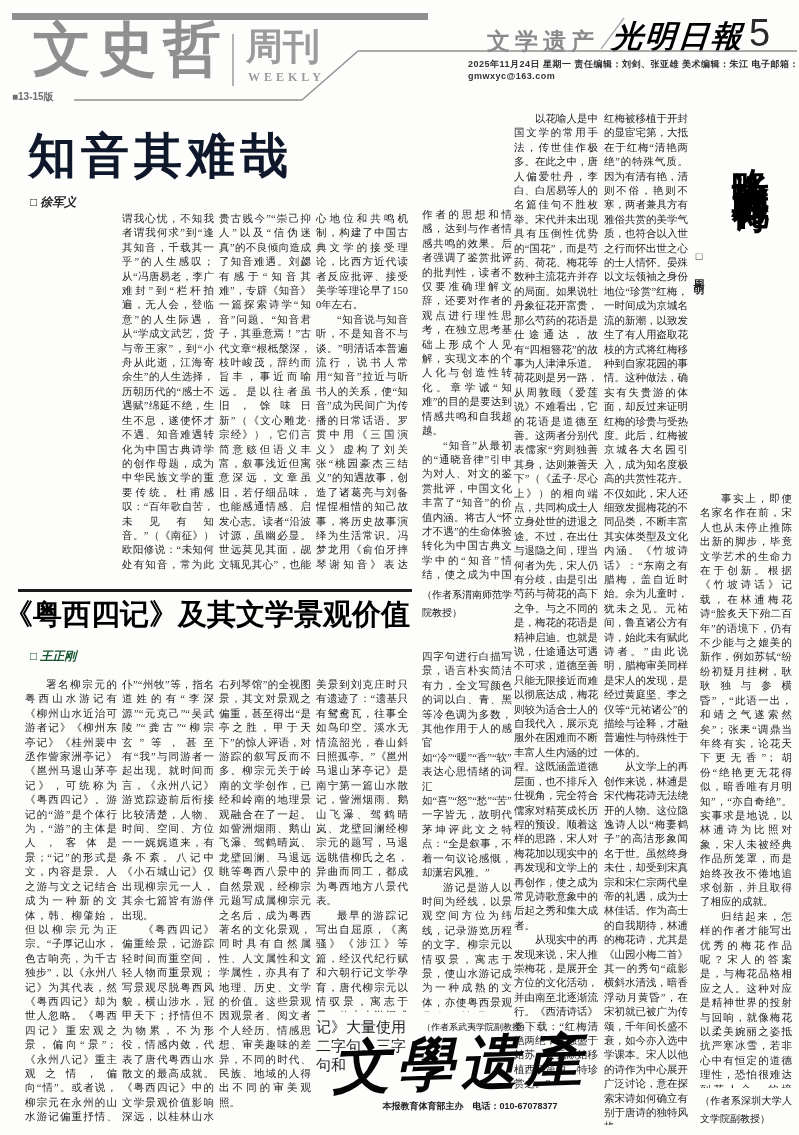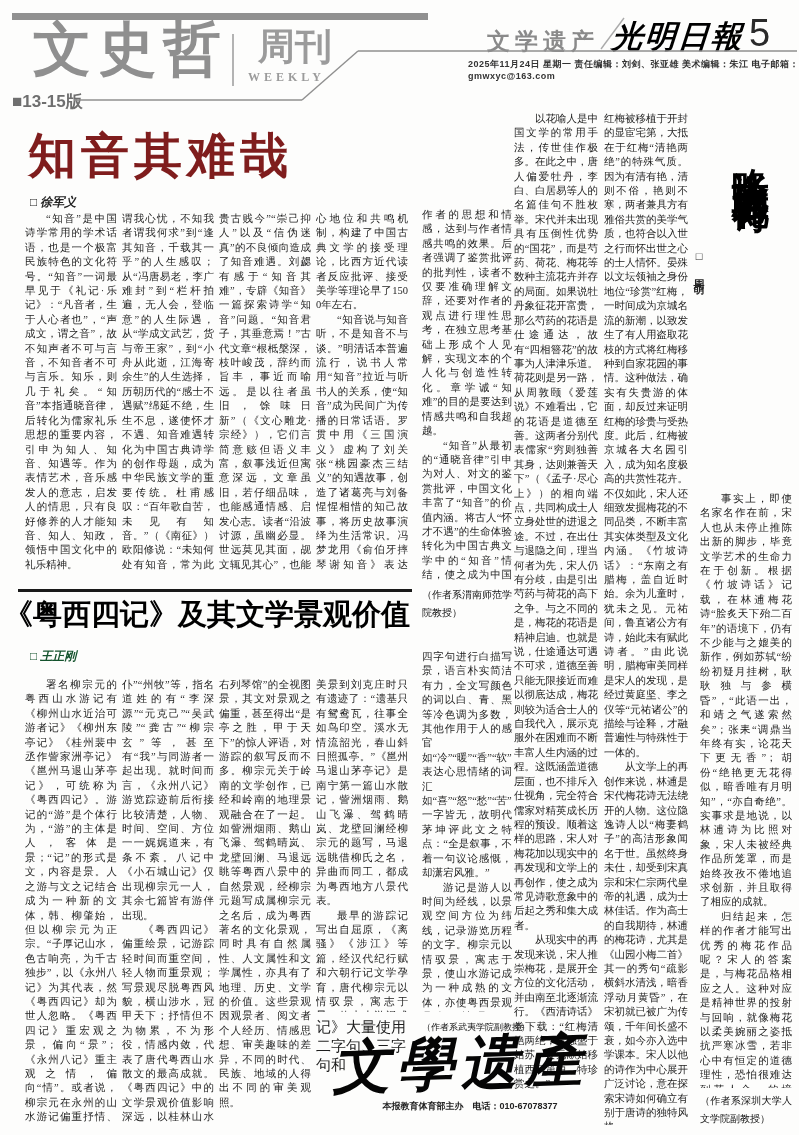--- a/index.html
+++ b/index.html
@@ -4,42 +4,42 @@
 <style>
   html,body{margin:0;padding:0;background:#e8e8e8;}
   #page{position:relative;width:799px;height:1135px;background:#fdfdfc;margin:0 auto;overflow:hidden;
         font-family:"Liberation Serif","DejaVu Serif",serif;color:#1c1c1c;padding-left:20px;}
   .abs{position:absolute;}
   
   #topbar{left:12px;top:13px;width:416px;height:7px;background:#909090;}
   #section-cn{left:33px;top:20px;font-size:58px;font-weight:900;color:#8f8f8f;letter-spacing:7px;
               font-family:"Liberation Sans","DejaVu Sans",sans-serif;line-height:1;}
   #weekly-divider{left:232px;top:34px;width:2px;height:52px;background:#b3b3b3;}
-  #section-sub{left:258px;top:28px;font-size:37px;color:#9b9b9b;font-weight:700;line-height:1;
+  #section-sub{left:246px;top:28px;font-size:37px;color:#9b9b9b;font-weight:700;line-height:1;
                font-family:"Liberation Sans","DejaVu Sans",sans-serif;}
   #section-sub-en{left:248px;top:70px;font-size:12px;color:#9b9b9b;letter-spacing:4px;
                   font-family:"Liberation Serif",serif;font-weight:700;}
-  #edition-note{left:12px;top:90px;font-size:17px;font-weight:700;color:#6f6f6f;
+  #edition-note{left:12px;top:90px;font-size:10px;font-weight:700;color:#6f6f6f;
                 font-family:"Liberation Sans",sans-serif;}
   #page-topic{left:487px;top:26px;font-size:23px;font-weight:900;color:#8a8a8a;letter-spacing:5px;
               font-family:"Liberation Sans",sans-serif;}
   #paper-name{left:612px;top:16px;font-size:31px;font-weight:700;font-style:italic;color:#000;
               letter-spacing:2px;transform:skewX(-4deg);font-family:"Liberation Serif",serif;}
   #page-number{left:749px;top:12px;font-size:38px;color:#2a2a2a;font-family:"Liberation Sans",sans-serif;}
   #date-line{left:468px;top:58px;font-size:9px;color:#333;font-weight:700;letter-spacing:0.5px;
              font-family:"Liberation Sans",sans-serif;}
   
   .col{position:absolute;font-size:10.5px;line-height:14.4px;text-align:justify;overflow:hidden;
        word-break:break-all;color:#1d1d1d;}
   .col p{margin:0;text-indent:2em;}
   .col p.ni{text-indent:0;}
   .attr{position:absolute;font-size:10px;font-weight:400;color:#111;line-height:18px;
         word-break:break-all;text-align:justify;}
   
-  #a1-title{left:28px;top:132px;font-size:48px;font-weight:900;color:#7f1d1d;letter-spacing:5px;
+  #a1-title{left:28px;top:132px;font-size:48px;font-weight:900;color:#0f172a;letter-spacing:5px;
             font-family:"Liberation Sans","DejaVu Sans",sans-serif;line-height:1;}
   #a1-author{left:30px;top:194px;font-size:12px;font-weight:700;font-style:italic;color:#222;}
   
   #rule-a2{left:18px;top:589px;width:394px;height:2.5px;background:#1a1a1a;}
   #a2-title{left:4px;top:600px;font-size:29px;font-weight:900;color:#000;letter-spacing:0px;
             font-family:"Liberation Sans","DejaVu Sans",sans-serif;line-height:1;}
   #a2-author{left:30px;top:648px;font-size:12px;font-weight:700;font-style:italic;color:#14532d;}
   #a2-c4-lastline{left:316px;top:1018px;width:94px;font-size:15px;color:#1d1d1d;font-family:Liberation Serif, serif;}
   
   #a3-title{left:712px;top:138px;width:76px;height:345px;writing-mode:vertical-rl;
@@ -73,24 +73,20 @@
   <svg class="lines" width="799" height="120">
     <line x1="74" y1="100" x2="302" y2="100" stroke="#8f8f8f" stroke-width="1.4"></line>
     <line x1="302" y1="100" x2="358" y2="51" stroke="#8f8f8f" stroke-width="1.4"></line>
     <line x1="358" y1="51" x2="797" y2="51" stroke="#8f8f8f" stroke-width="1.4"></line>
     <line x1="601" y1="49" x2="624" y2="18" stroke="#aaaaaa" stroke-width="1.4"></line>
   </svg>
 
   <div class="abs" id="a1-title">知音其难哉</div>
   <div class="abs" id="a1-author">□ 徐军义</div>
 
-  <div class="col" style="left:25px;top:212px;width:92px;height:358px;">
-    <p>“知音”是中国诗学常用的学术话语，也是一个极富民族特色的文化符号。“知音”一词最早见于《礼记·乐记》：“凡音者，生于人心者也”，“声成文，谓之音”，故不知声者不可与言音，不知音者不可与言乐。知乐，则几于礼矣。“知音”本指通晓音律，后转化为儒家礼乐思想的重要内容，引申为知人、知音、知遇等。作为表情艺术，音乐感发人的意志，启发人的情思，只有良好修养的人才能知音、知人、知政，领悟中国文化中的礼乐精神。</p>
-
-  </div>
   <div class="col" style="left:122px;top:212px;width:92px;height:358px;">
     <p class="ni">谓我心忧，不知我者谓我何求”到“逢其知音，千载其一乎”的人生感叹；从“冯唐易老，李广难封”到“栏杆拍遍，无人会，登临意”的人生际遇，从“学成文武艺，货与帝王家”，到“小舟从此逝，江海寄余生”的人生选择，历朝历代的“感士不遇赋”绵延不绝，生生不息，遂使怀才不遇、知音难遇转化为中国古典诗学的创作母题，成为中华民族文学的重要传统。杜甫感叹：“百年歌自苦，未见有知音。”（《南征》）欧阳修说：“未知何处有知音，常为此情留此恨。”（《玉楼春》）苏轼说：“知音古难合。”（《题文与可墨竹》）曹雪芹的《红楼梦》曾“披阅十载，增删五次”，仍掩不住“满纸荒唐言，一把辛酸泪”的知音感伤。</p>
   </div>
   <div class="col" style="left:219px;top:212px;width:92px;height:358px;">
     <p class="ni">贵古贱今”“崇己抑人”以及“信伪迷真”的不良倾向造成了知音难遇。刘勰有感于“知音其难”，专辟《知音》一篇探索诗学“知音”问题。“知音君子，其垂意焉！”古代文章“根柢槃深，枝叶峻茂，辞约而旨丰，事近而喻远。是以往者虽旧，馀味日新”（《文心雕龙·宗经》），它们言简意赅但语义丰富，叙事浅近但寓意深远，文章虽旧，若仔细品味，也能感通情感、启发心志。读者“沿波讨源，虽幽必显。世远莫见其面，觇文辄见其心”，也能成为“知音”。但“篇章杂沓，质文交加”，“形器易征”而“文情难鉴”，“会己则嗟讽，异我则沮弃”，多数人“各执一隅之解，欲拟万端之变”。</p>
   </div>
   <div class="col" style="left:316px;top:212px;width:92px;height:358px;">
     <p class="ni">心地位和共鸣机制，构建了中国古典文学的接受理论，比西方近代读者反应批评、接受美学等理论早了1500年左右。</p>
     <p>“知音说与知音听，不是知音不与谈。”明清话本普遍流行，说书人常用“知音”拉近与听书人的关系，使“知音”成为民间广为传播的日常话语。罗贯中用《三国演义》虚构了刘关张“桃园豪杰三结义”的知遇故事，创造了诸葛亮与刘备惺惺相惜的知己故事，将历史故事演绎为生活常识。冯梦龙用《俞伯牙摔琴谢知音》表达了“恩德相结者，谓之知己；腹心相照者，谓之知心；声气相求者，谓之知音”的生活理念，让“知音”走出文人的象牙塔。</p>
   </div>

